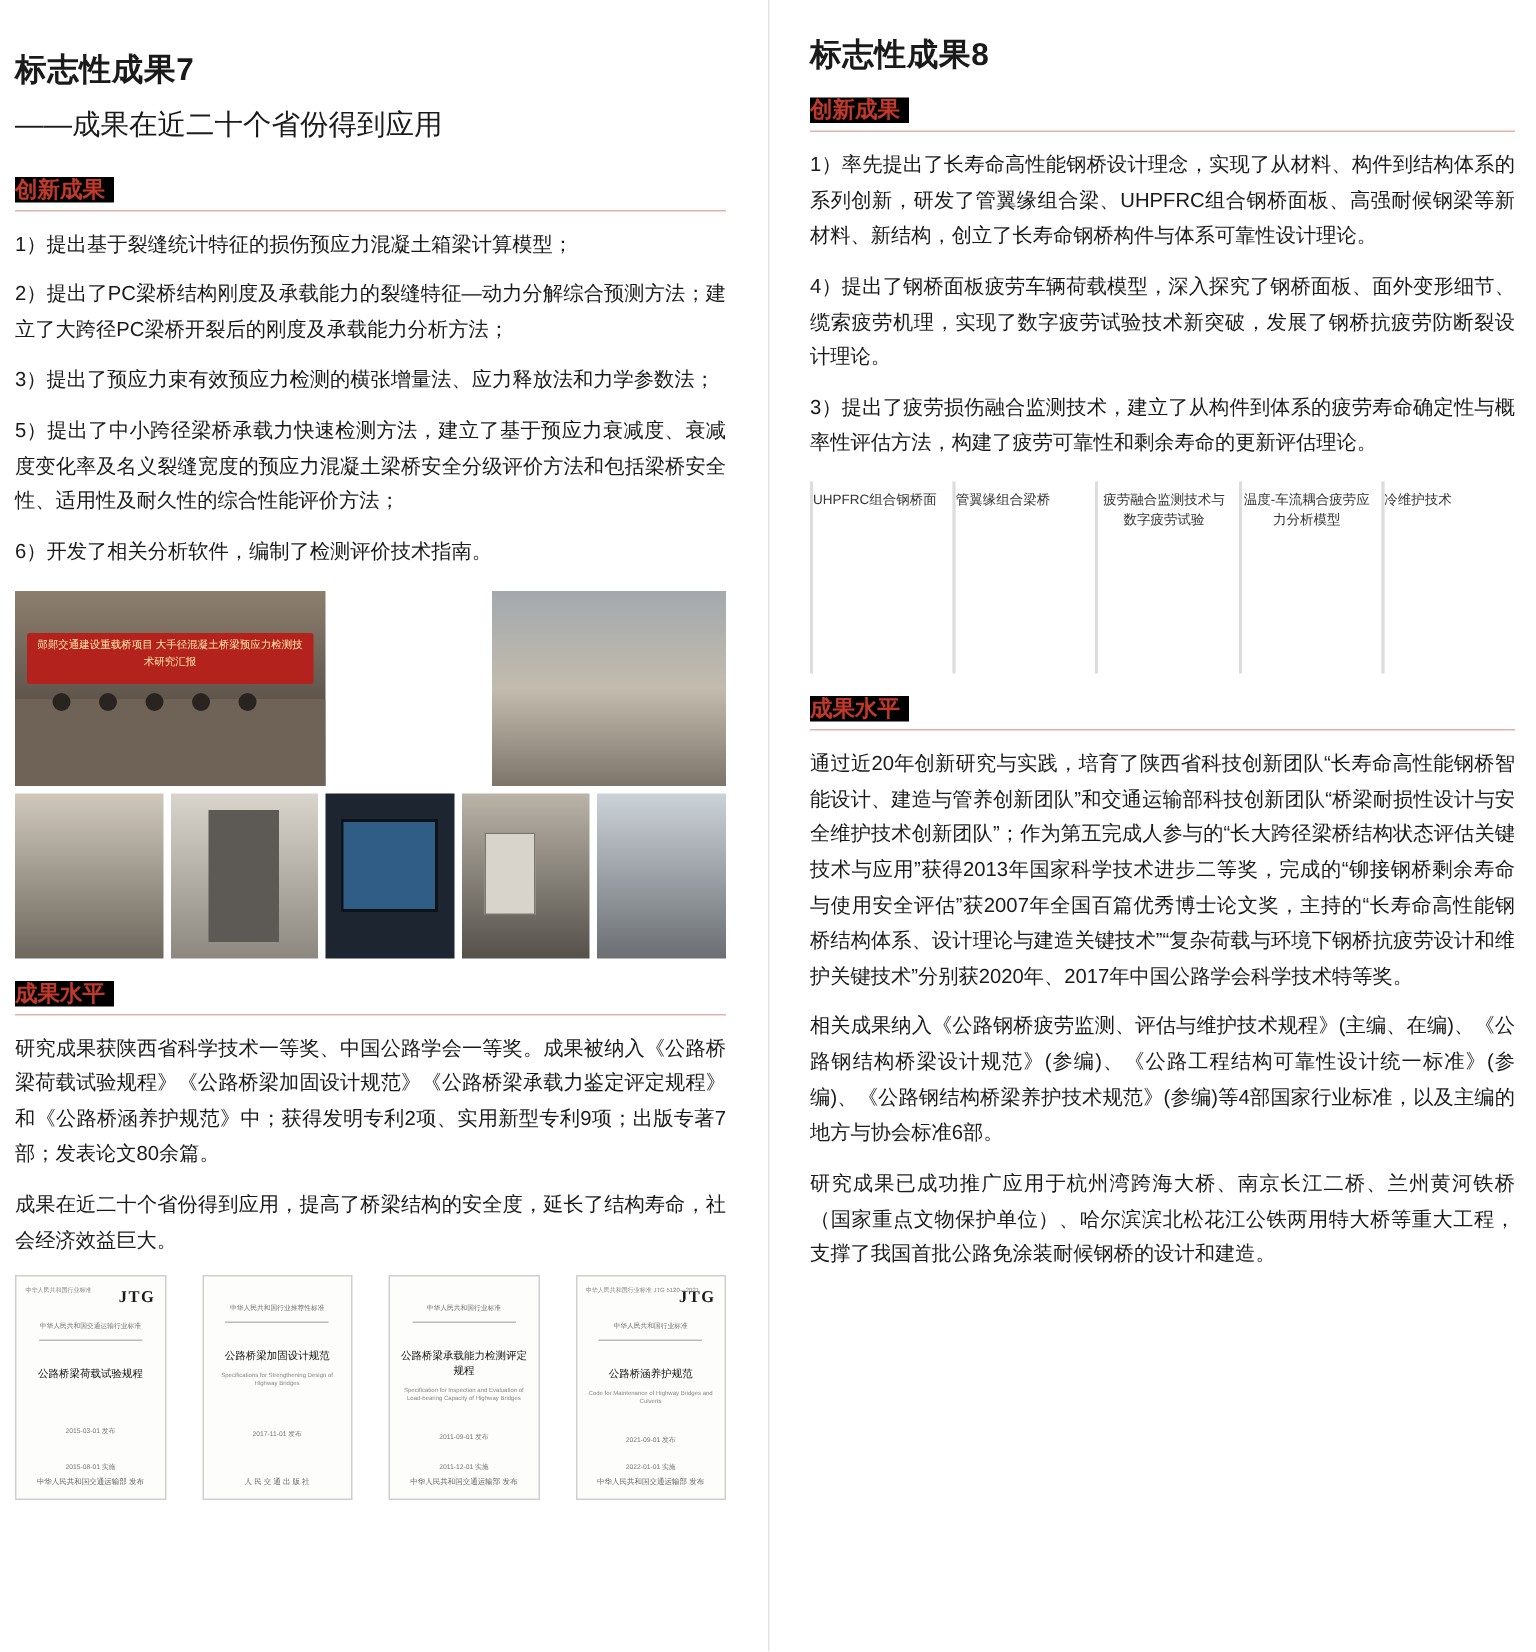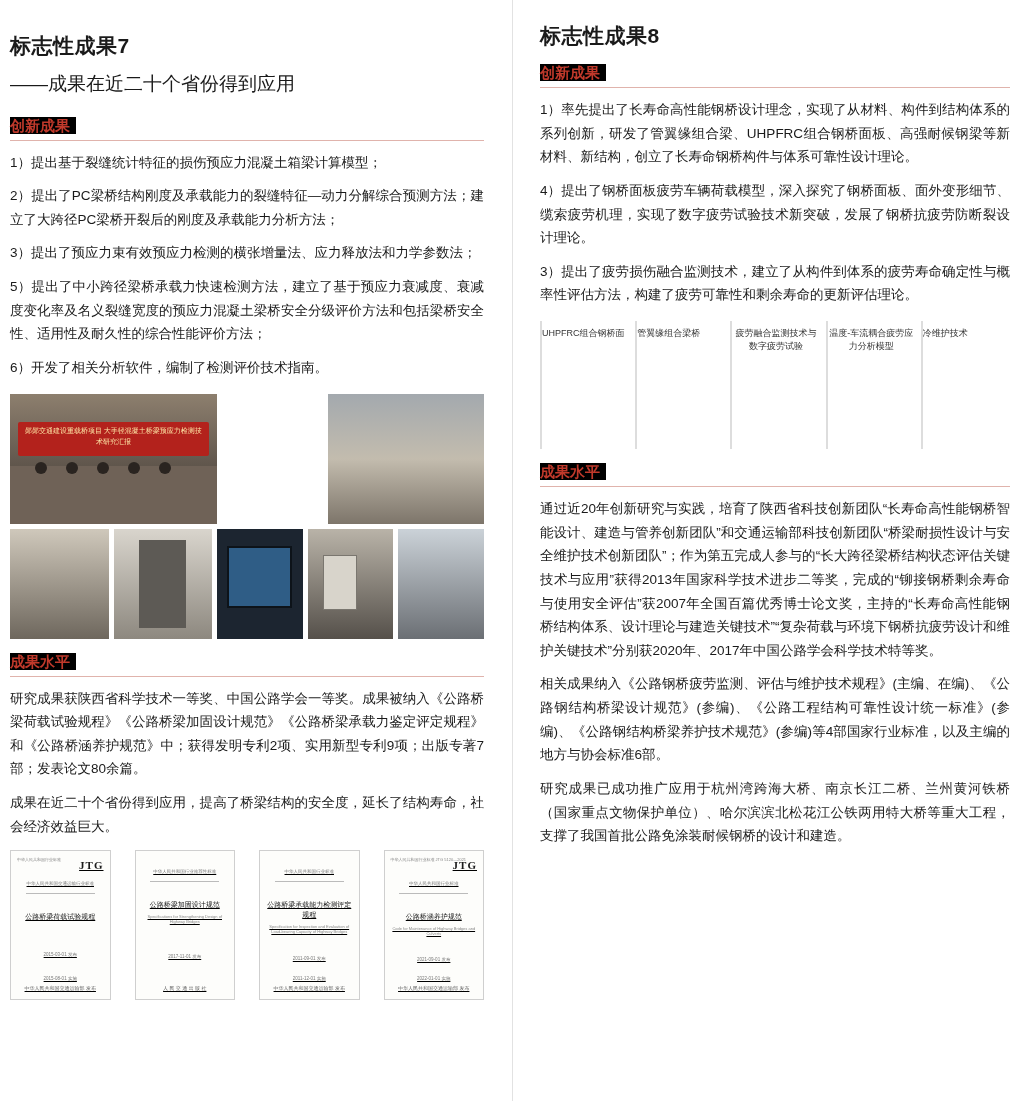--- a/index.html
+++ b/index.html
@@ -101,21 +101,20 @@
     width: 88%;
     color: #ffe9a8;
     font-size: 7px;
     line-height: 1.5;
     text-align: center;
   }
   .jtg-row {
     display: flex;
     gap: 24px;
     margin-top: 12px;
-    text-decoration: underline;
   }
   .jtg {
     flex: 1;
     height: 150px;
     border: 1px solid #cfcfcf;
     background: #fdfdfb;
     padding: 8px 6px;
     display: flex;
     flex-direction: column;
     align-items: center;

